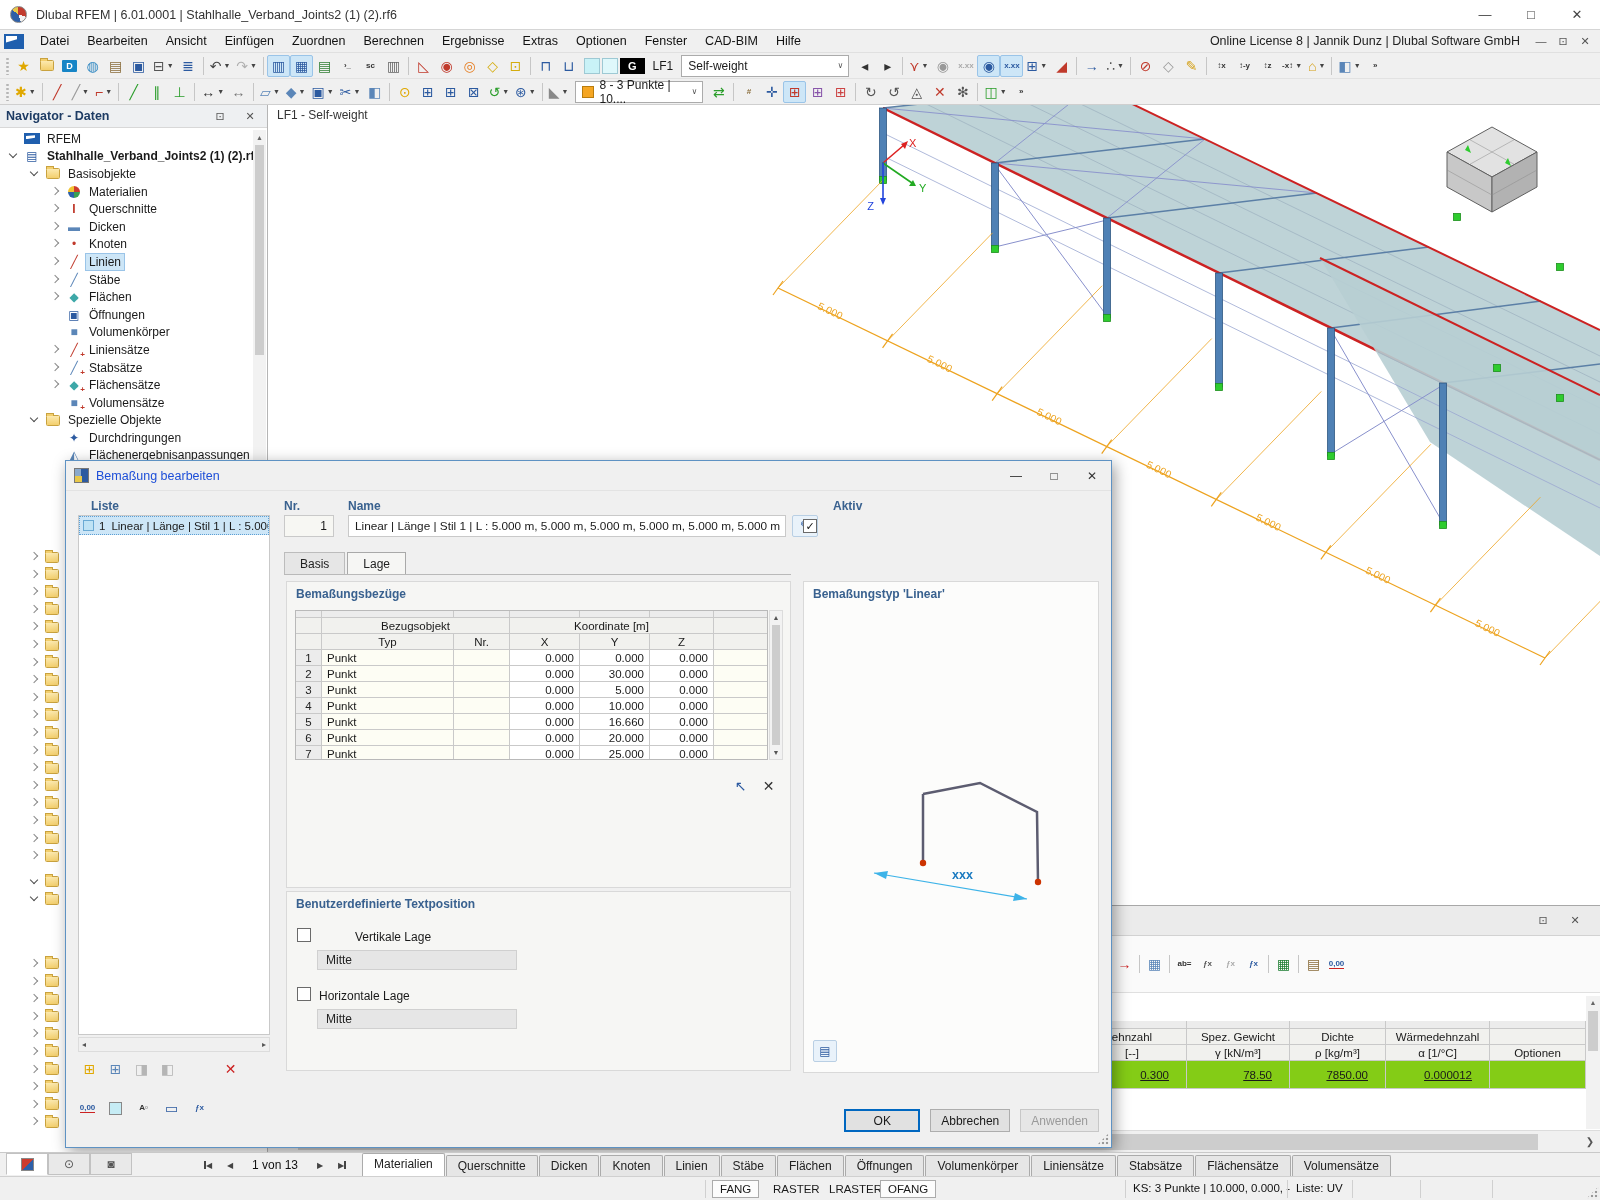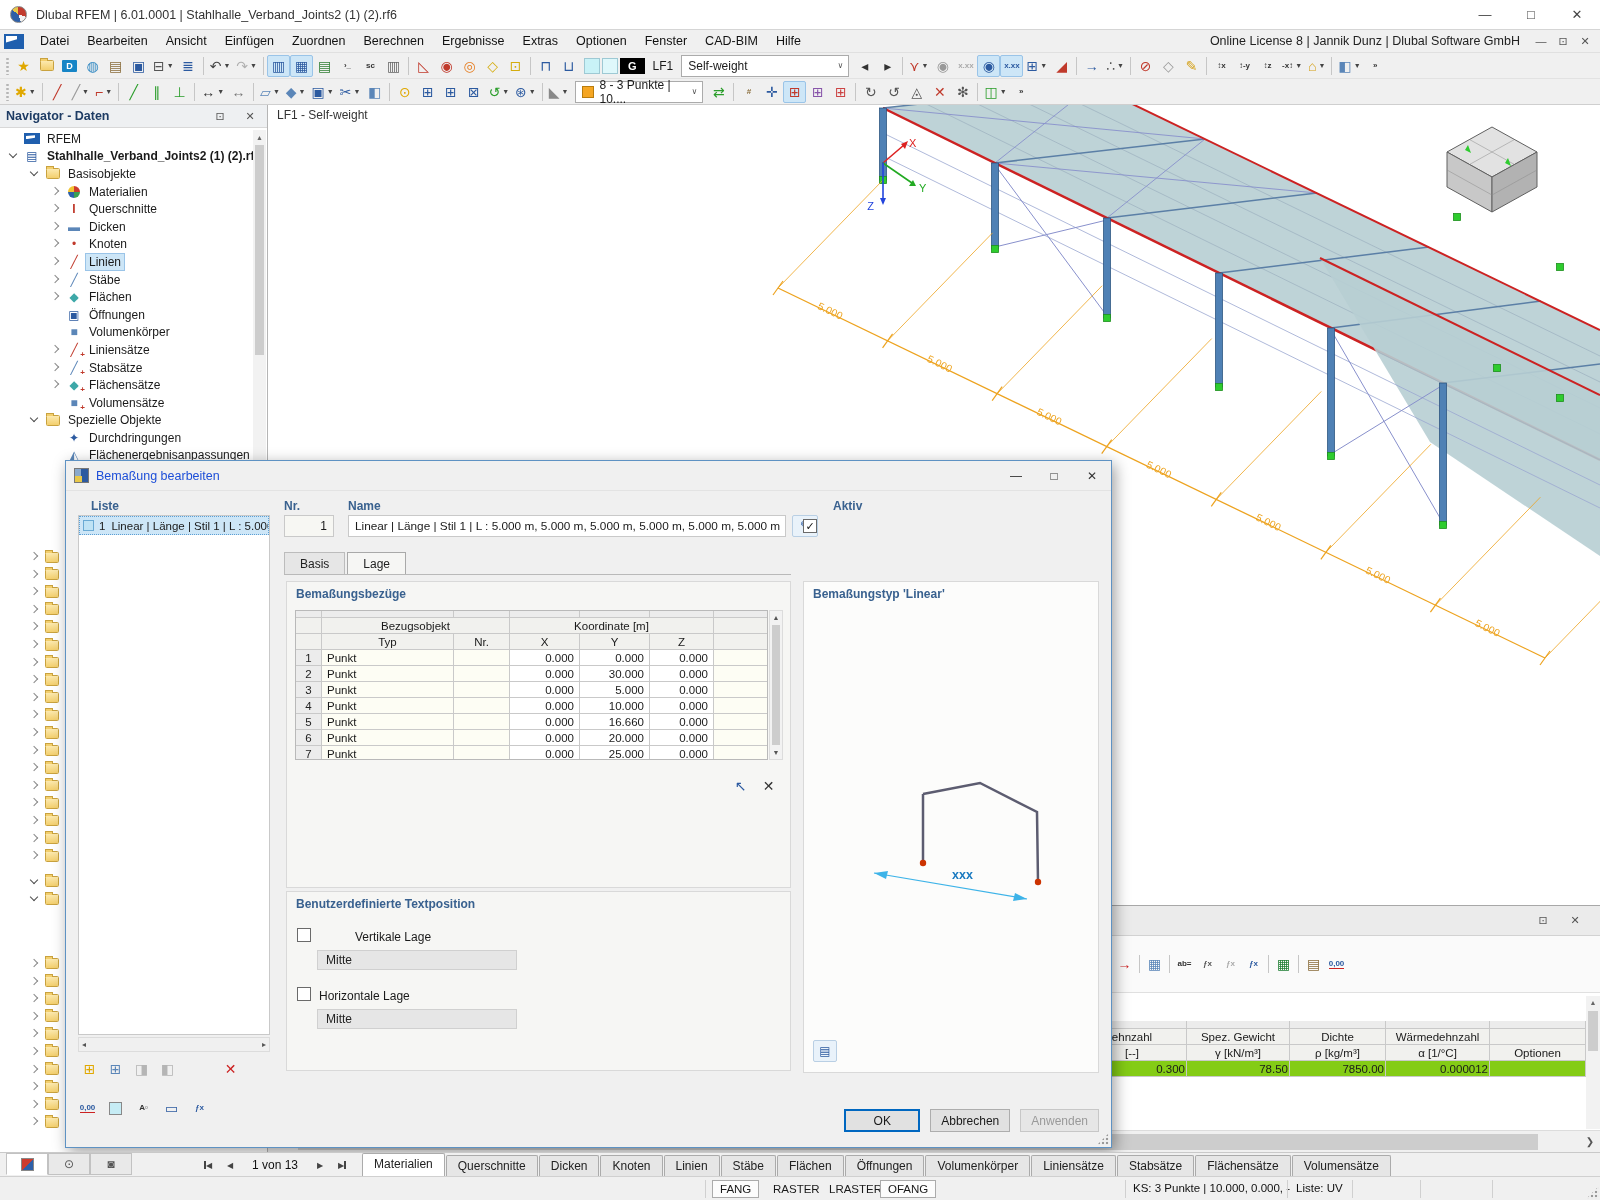--- a/index.html
+++ b/index.html
@@ -92,21 +92,21 @@
   #tp-title { height:30px; background:#ebebeb; border-bottom:1px solid #d2d2d2; display:flex; align-items:center; }
   #tp-title .nbtns { margin-left:auto; display:flex; gap:10px; padding-right:14px; color:#444; font-size:11px; }
   #tp-toolbar { height:57px; background:#fafafa; border-bottom:1px solid #e0e0e0; display:flex; align-items:center;
                 padding-left:845px; }
   #tp-table { position:absolute; left:810px; top:90px; display:grid;
               grid-template-columns:109px 103px 96px 104px 96px; background:#84cc16;margin-top:25px; }
   .pcell { border-right:1px solid #c9c9c9; border-bottom:1px solid #c9c9c9; font-size:11.5px;
            display:flex; align-items:center; justify-content:center; }
   .pcell.band { height:8px; background:#ececec; }
   .pcell.h { background:#f1f1ee; height:16px; }
-  .pcell.d { height:16px; justify-content:flex-end; padding-right:1px; }
+  .pcell.d { height:28px; justify-content:flex-end; padding-right:17px;text-decoration:underline; }
   #tp-vscroll { position:absolute; right:0; top:90px; width:14px; height:133px; background:#f2f2f2; }
   #tp-hscroll { position:absolute; left:0; bottom:0; width:1332px; height:22px; background:#f0f0f0;
                 border-top:1px solid #dcdcdc; display:flex; align-items:center; }
   #tp-hscroll .hthumb { margin-left:30px; width:1240px; height:16px; background:#cdcdcd; }
   #tp-hscroll .harr { margin-left:auto; width:20px; text-align:center; color:#555; font-size:10px; }
 
   
   #dialog { left:65px; top:460px; width:1047px; height:688px; background:#f0f0f0; border:1px solid #5e92c3;
             box-shadow:3px 4px 14px rgba(0,0,0,.38); z-index:4; }
   #dlg-title { height:30px; display:flex; align-items:center; padding-left:8px; background:#f0f0f0;

